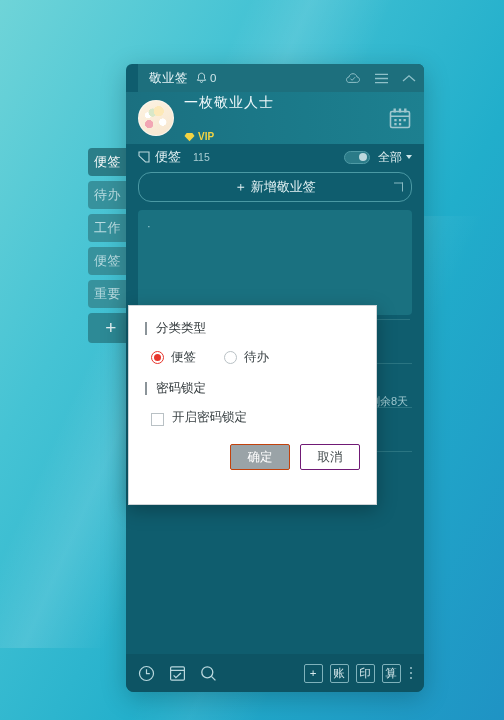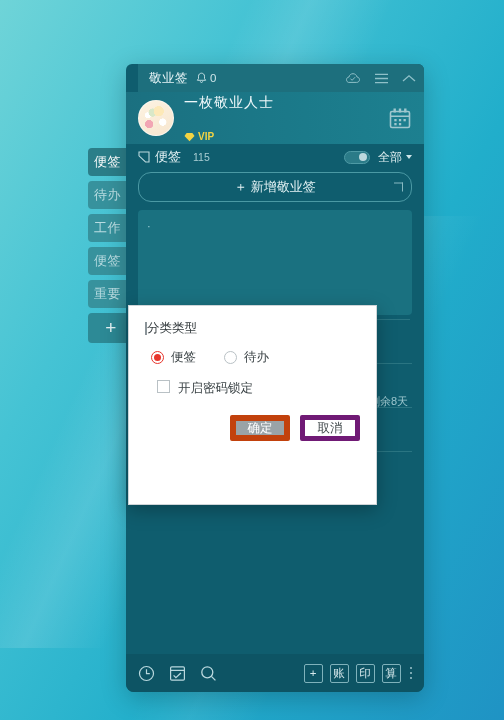--- a/index.html
+++ b/index.html
@@ -194,55 +194,55 @@
   .dialog {
     position: absolute; left: 128px; top: 305px;
     width: 249px; height: 200px;
     background: #ffffff;
     border: 1px solid #cfd5d8;
     box-shadow: 0 5px 18px rgba(0,0,0,.28);
     z-index: 9;
     padding: 14px 16px 0 16px;
   }
   .dlg-sect {
-    display: flex; align-items: center; gap: 0;
+    display: flex; align-items: center; gap: 9px;
     font-size: 12.5px; color: #333a3d; margin-bottom: 12px;
   }
   .sect-bar { width: 2px; height: 13px; background: #8b9499; display: block; }
   .radio-row { display: flex; align-items: center; gap: 28px; margin: 0 0 14px 6px; }
   .radio { display: flex; align-items: center; gap: 7px; font-size: 12.5px; color: #3a4245; }
   .rd {
     width: 13px; height: 13px; border-radius: 50%;
     border: 1px solid #b9c1c5; background: #fff;
     display: flex; align-items: center; justify-content: center; flex: none;
   }
   .rd.on { border-color: #e8352c; }
   .rd.on:after { content: ""; width: 7px; height: 7px; border-radius: 50%; background: #e8352c; }
   .dlg-input {
     width: 100%; height: 28px;
     border: 1px solid #d3d9db; background: #fff;
     font-size: 12.5px; color: #9aa3a7;
     padding: 0 9px; margin-bottom: 16px;
     font-family: inherit;
   }
   .dlg-input::placeholder { color: #b0b8bb; }
-  .chk-row { display: flex; align-items: flex-start; gap: 8px; margin: 0 0 18px 12px; }
+  .chk-row { display: flex; align-items: flex-end; gap: 8px; margin: 0 0 18px 6px; }
   .cb {
     width: 13px; height: 13px; border: 1px solid #b9c1c5; background: #fff; flex: none;
   }
   .chk-label { font-size: 12.5px; color: #3a4245; }
   .dlg-btns { display: flex; justify-content: flex-end; gap: 10px; }
   .btn {
     min-width: 60px; height: 26px;
     font-size: 12.5px; font-family: inherit;
     display: flex; align-items: center; justify-content: center;
     border-radius: 2px; cursor: default;
   }
-  .btn-ok { background: #9aa3a7; color: #ffffff; border: 6px solid #c2410c; }
-  .btn-cancel { background: #ffffff; color: #3f4749; border: 5px solid #701a75; text-align: center; }
+  .btn-ok { background: #9aa3a7; color: #ffffff; border: 1px solid #c2410c; }
+  .btn-cancel { background: #ffffff; color: #3f4749; border: 1px solid #701a75; text-align: center; }
 
   svg { display: block; }
 </style>
 </head>
 <body>
 
 <div class="wall-streak"></div>
 <div class="wall-streak2"></div>
 
 <div class="tab-rail">
@@ -430,20 +430,24 @@
       <span class="rd on"></span>
       <span>便签</span>
     </label>
     <label class="radio">
       <span class="rd"></span>
       <span>待办</span>
     </label>
   </div>
 
 
+  <div class="dlg-sect">
+    <span class="sect-bar"></span>
+    <span>密码锁定</span>
+  </div>
 
   <label class="chk-row">
     <span class="cb"></span>
     <span class="chk-label">开启密码锁定</span>
   </label>
 
   <div class="dlg-btns">
     <span class="btn btn-ok">确定</span>
     <span class="btn btn-cancel">取消</span>
   </div>

